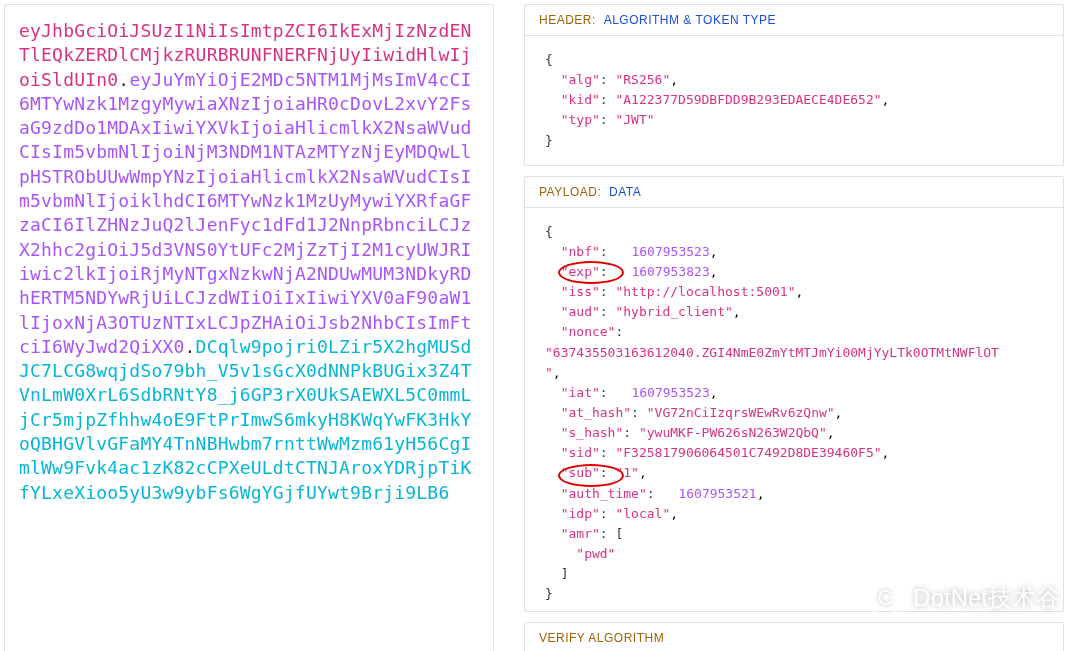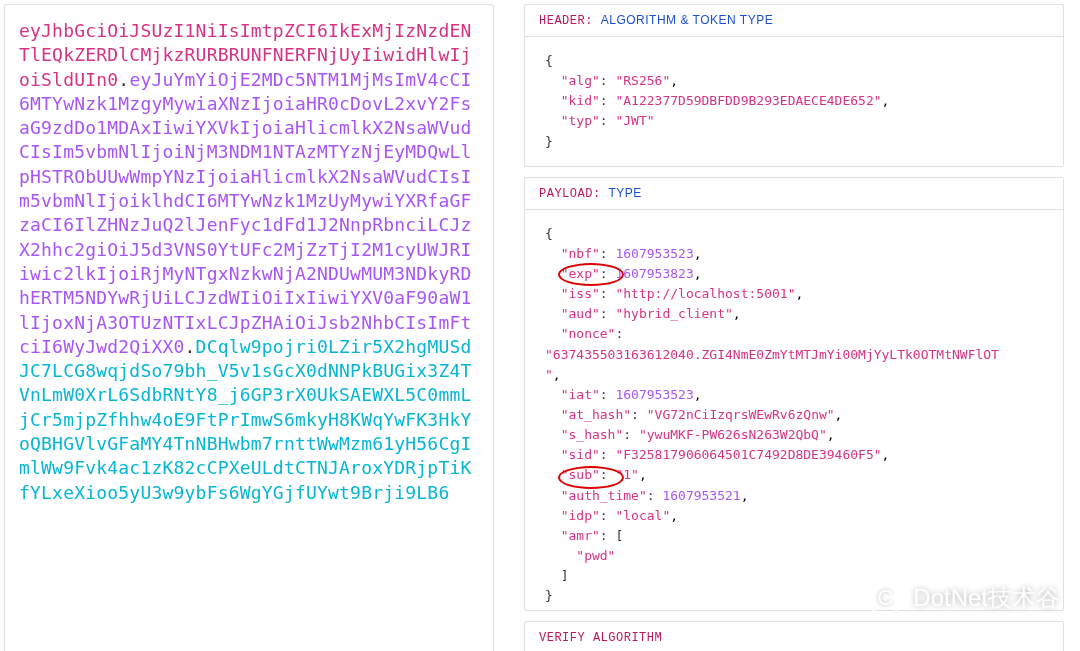--- a/index.html
+++ b/index.html
@@ -44,35 +44,35 @@
       border: 1px solid #e0e0e0;
       border-radius: 2px;
       background: #fff;
     }
     .section-header {
       padding: 8px 14px;
       border-bottom: 1px solid #e0e0e0;
       font-size: 12px;
       letter-spacing: 0.5px;
     }
-    .section-header .label { color: #be185d; font-weight: 500; font-family: Liberation Mono, monospace; }
+    .section-header .label { color: #a16207; font-weight: 500; }
     .section-header .sub { color: #1d4ed8; margin-left: 4px; }
     .section-body {
       padding: 14px 20px;
       font-family: "Consolas", "Monaco", monospace;
       font-size: 13px;
       line-height: 1.55;
       position: relative;
       overflow: visible;
     }
     .json-line { white-space: pre; }
     .brace { color: #333; }
     .key { color: #d63384; }
     .str { color: #d63384; }
-    .num { color: #a855f7; }
+    .num { color: #a855f7; margin-left: 16px; }
     .colon { color: #333; }
     .circle {
       position: absolute;
       border: 2px solid #d00;
       border-radius: 50%;
       pointer-events: none;
     }
     .watermark {
       position: absolute;
       bottom: 35px;
@@ -120,21 +120,21 @@
           <div class="json-line">  <span class="key">"alg"</span><span class="colon">: </span><span class="str">"RS256"</span>,</div>
           <div class="json-line">  <span class="key">"kid"</span><span class="colon">: </span><span class="str">"A122377D59DBFDD9B293EDAECE4DE652"</span>,</div>
           <div class="json-line">  <span class="key">"typ"</span><span class="colon">: </span><span class="str">"JWT"</span></div>
           <div class="json-line"><span class="brace">}</span></div>
         </div>
     </div>
 
     <div class="section" style="flex:1;min-height:0;">
       <div class="section-header">
         <span class="label">PAYLOAD:</span>
-        <span class="sub">TYPE</span>
+        <span class="sub">DATA</span>
       </div>
       <div class="section-body" id="payload-body">
           <div class="json-line"><span class="brace">{</span></div>
           <div class="json-line">  <span class="key">"nbf"</span><span class="colon">: </span><span class="num">1607953523</span>,</div>
           <div class="json-line">  <span class="key">"exp"</span><span class="colon">: </span><span class="num">1607953823</span>,</div>
           <div class="json-line">  <span class="key">"iss"</span><span class="colon">: </span><span class="str">"http://localhost:5001"</span>,</div>
           <div class="json-line">  <span class="key">"aud"</span><span class="colon">: </span><span class="str">"hybrid_client"</span>,</div>
           <div class="json-line">  <span class="key">"nonce"</span><span class="colon">: </span></div>
           <div class="json-line"><span class="str">"637435503163612040.ZGI4NmE0ZmYtMTJmYi00MjYyLTk0OTMtNWFlOT</span></div>
           <div class="json-line"><span class="str">"</span>,</div>

